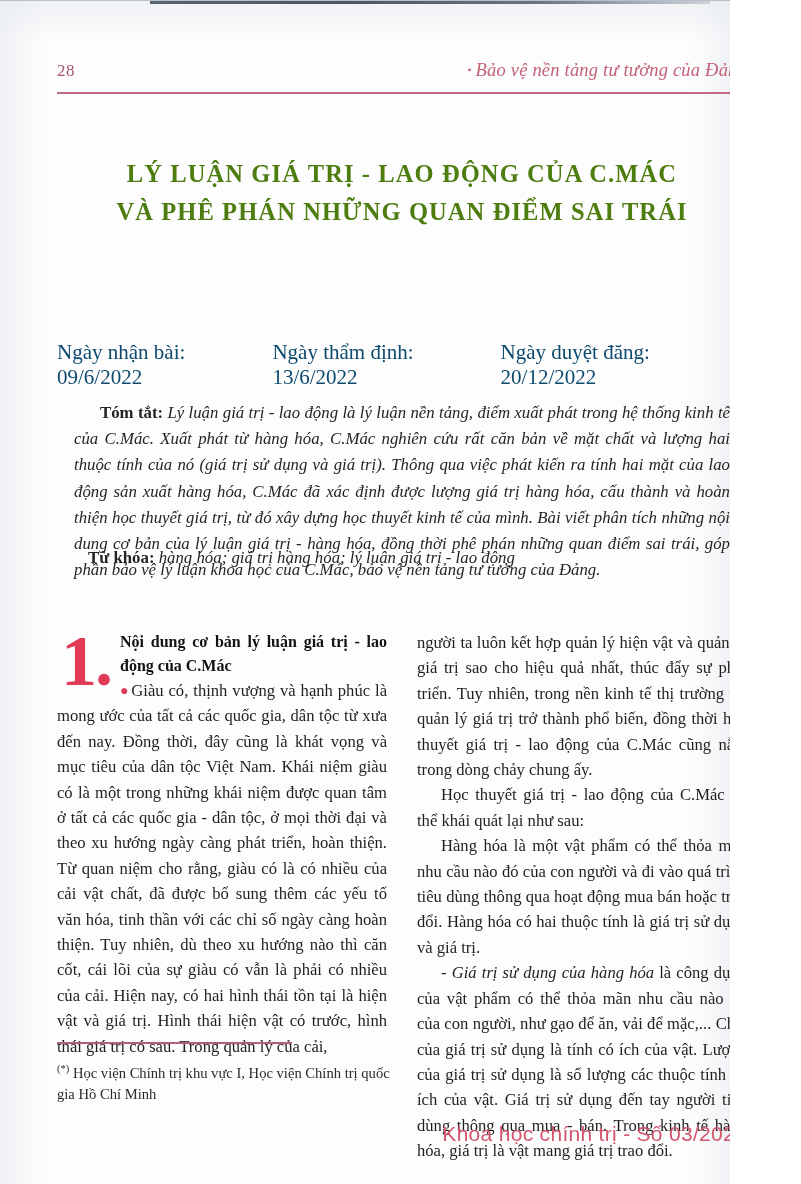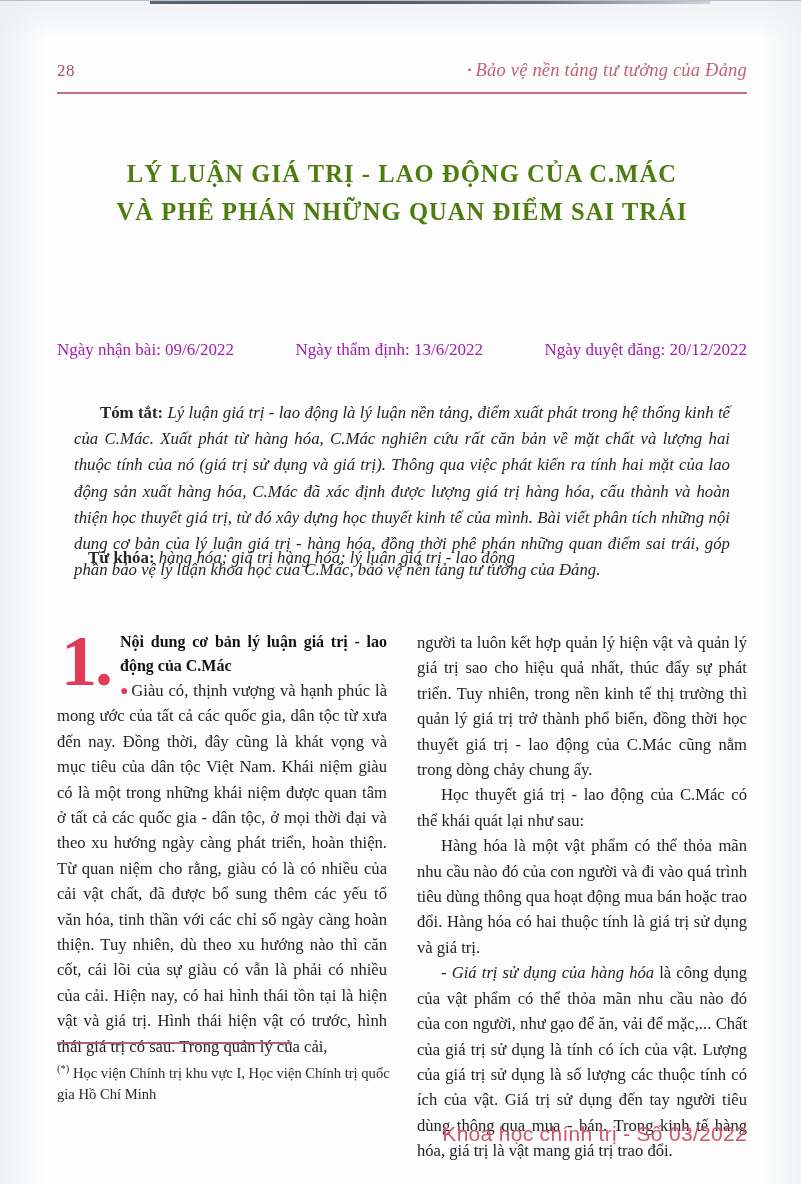--- a/index.html
+++ b/index.html
@@ -6,21 +6,21 @@
     margin: 0;
     padding: 0;
     background: #ffffff;
   }
   body {
     font-family: "Liberation Serif", "DejaVu Serif", serif;
     color: #1a1a1a;
   }
   .page {
     position: relative;
-    width: 801px;
+    width: 730px;
     height: 1184px;
     background: #fdfdfd;
     overflow: hidden;
   }
   
   .scan-tint {
     position: absolute;
     inset: 0;
     background:
       linear-gradient(to right, rgba(228,232,238,0.55) 0px, rgba(255,255,255,0) 46px),
@@ -111,23 +111,23 @@
     font-size: 11px;
   }
 
   
   .dates {
     position: absolute;
     left: 57px;
     top: 340px;
     width: 690px;
     display: flex;
-    justify-content: space-between;
-    font-size: 17px;
-    color: #a21caf;
+    justify-content: flex-start;
+    font-size: 21px;
+    color: #0c4a6e;
   }
 
   
   .abstract {
     position: absolute;
     left: 62px;
     top: 388px;
     width: 680px;
     font-style: italic;
     font-size: 16.8px;

